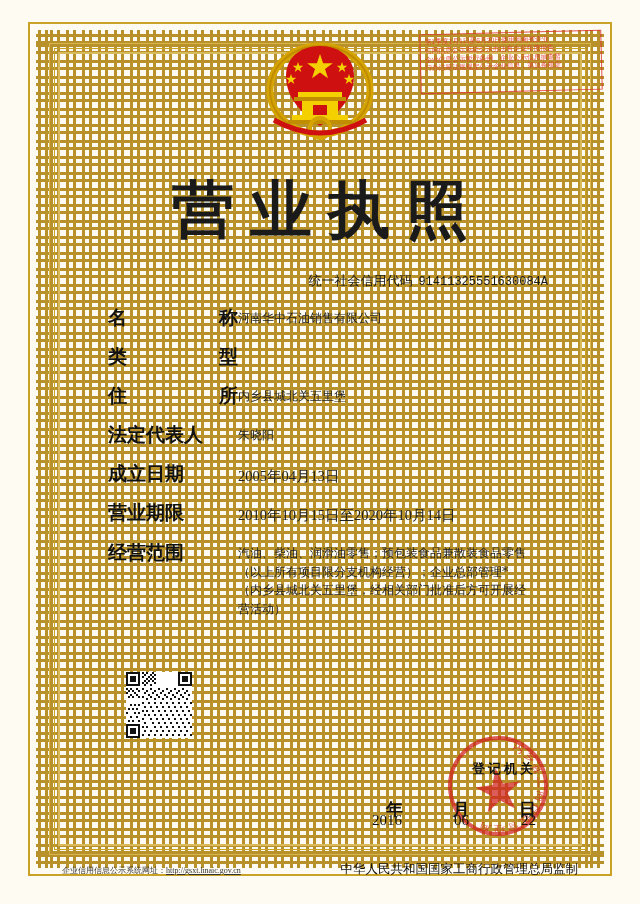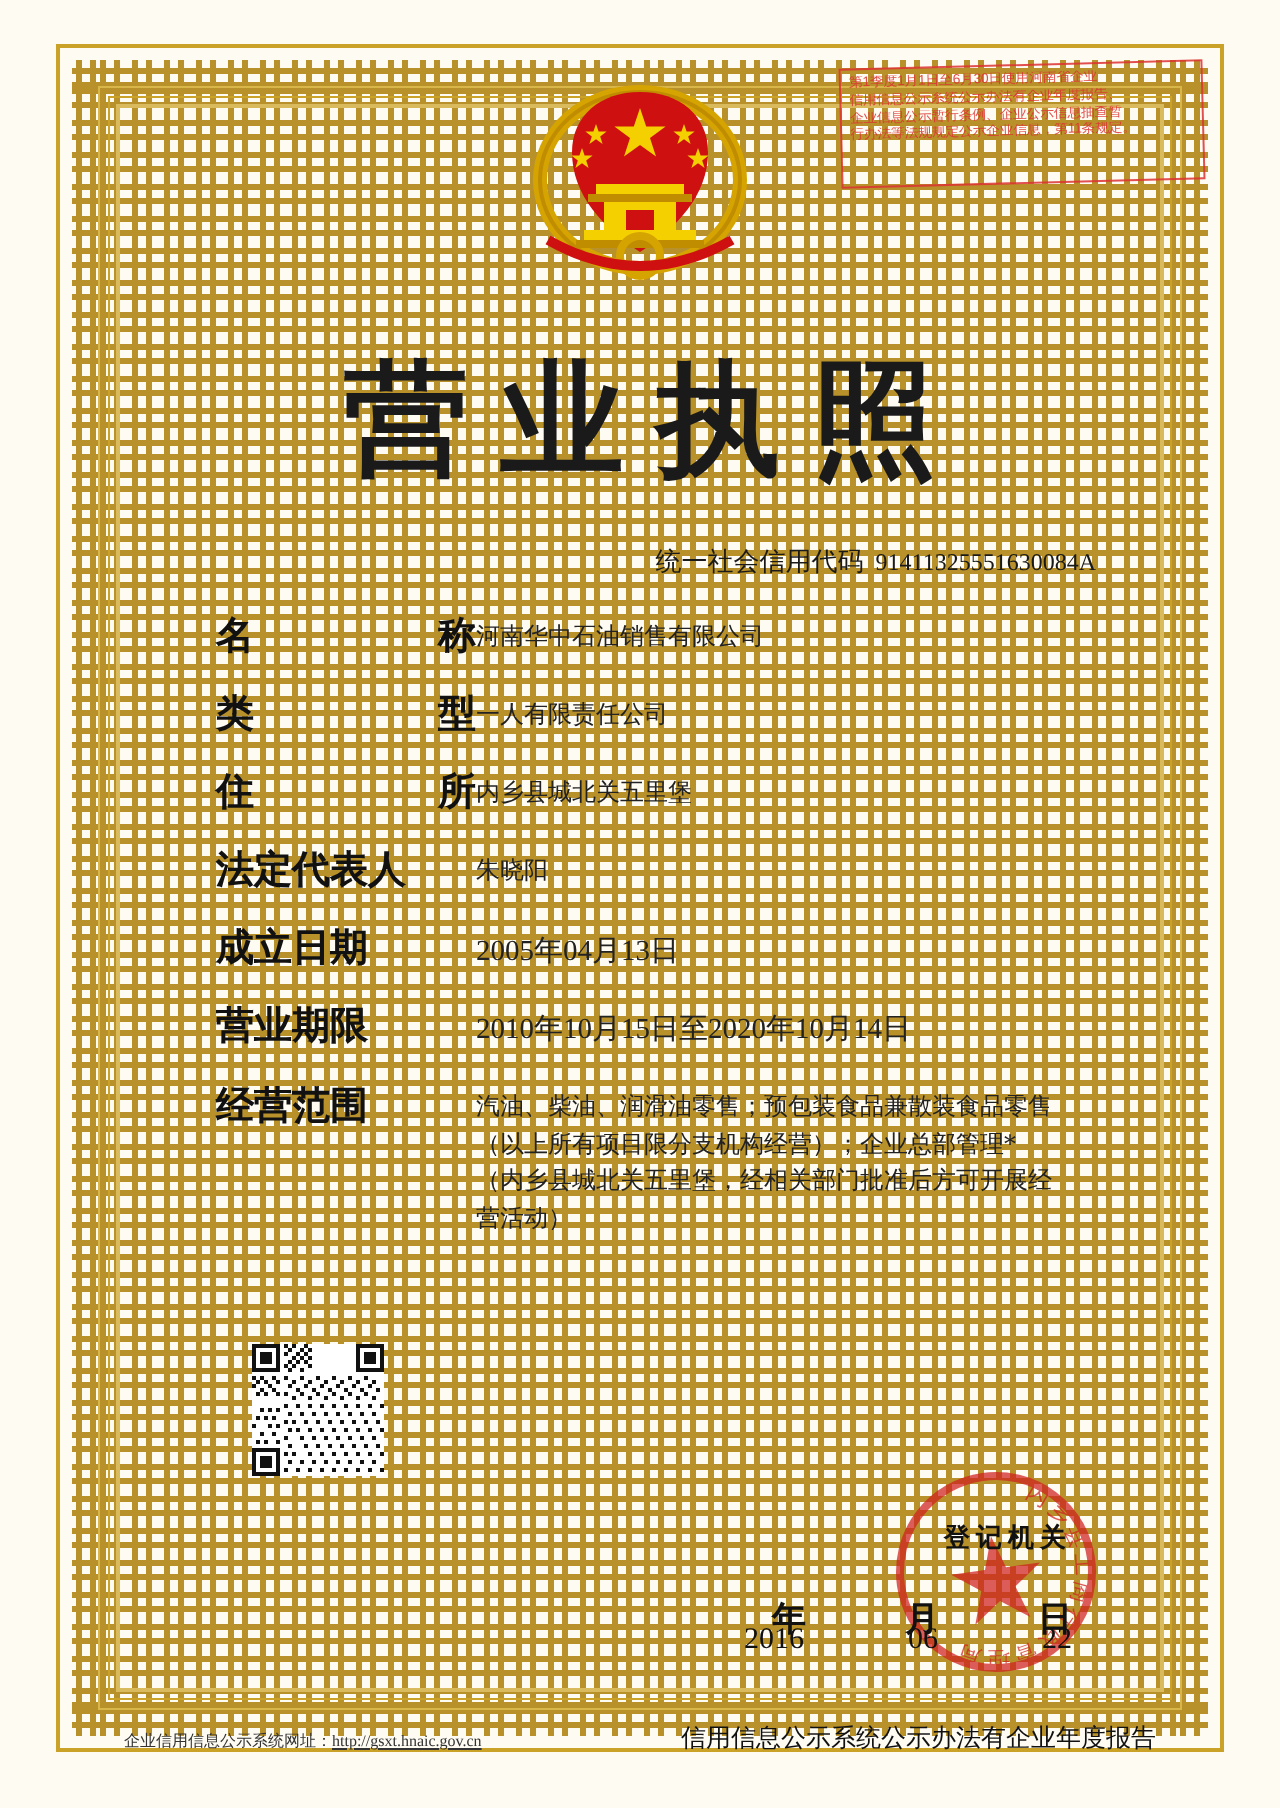--- a/index.html
+++ b/index.html
@@ -120,21 +120,21 @@
   .credit-line {
     position: absolute;
     top: 272px;
     right: 92px;
     font-size: 13px;
     color: #1a1a1a;
     font-family: "DejaVu Serif", serif;
     white-space: nowrap;
   }
   .credit-line .code {
-    font-family: Liberation Serif, serif;
+    font-family: Liberation Mono, monospace;
     font-size: 12px;
     margin-left: 6px;
     text-align: center;
   }
 
   
   .fields {
     position: absolute;
     left: 108px;
     top: 305px;
@@ -302,21 +302,20 @@
         <span>称</span>
       </div>
       <div class="value">河南华中石油销售有限公司</div>
     </div>
 
     <div class="row">
       <div class="label">
         <span>类</span>
         <span>型</span>
       </div>
-      <div class="value">一人有限责任公司</div>
     </div>
 
     <div class="row">
       <div class="label">
         <span>住</span>
         <span>所</span>
       </div>
       <div class="value">内乡县城北关五里堡</div>
     </div>
 
@@ -556,15 +555,15 @@
   </div>
   <div class="date-values">
     <span>2016</span>
     <span>06</span>
     <span>22</span>
   </div>
 
   <div class="footer-left">
     <span>企业信用信息公示系统网址：</span><span class="url">http://gsxt.hnaic.gov.cn</span>
   </div>
-  <div class="footer-right">信用信息公示系统公示办法有企业年度报告</div>
+  <div class="footer-right">中华人民共和国国家工商行政管理总局监制</div>
 
 </div>
 
 </body></html>

